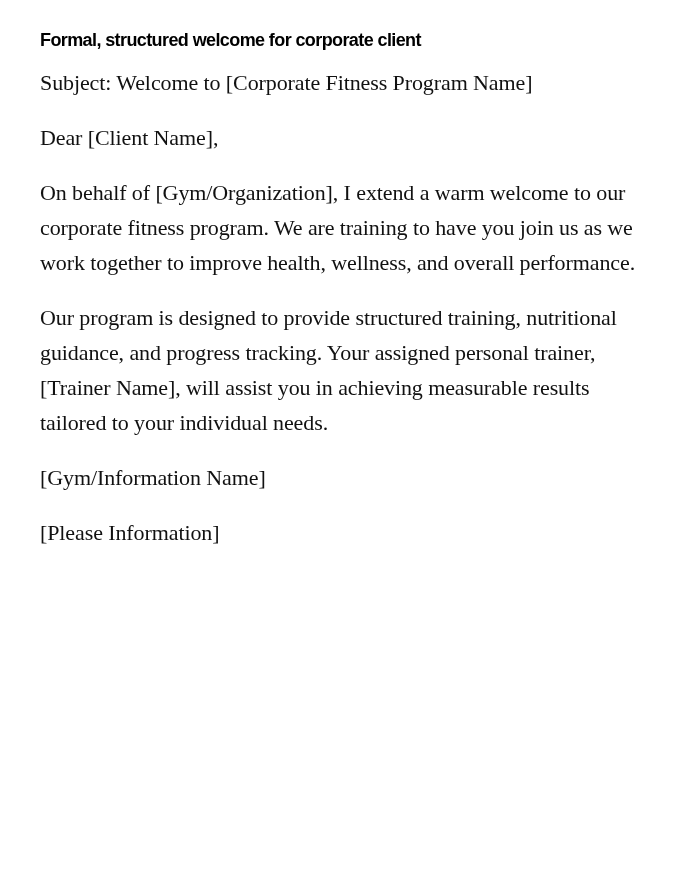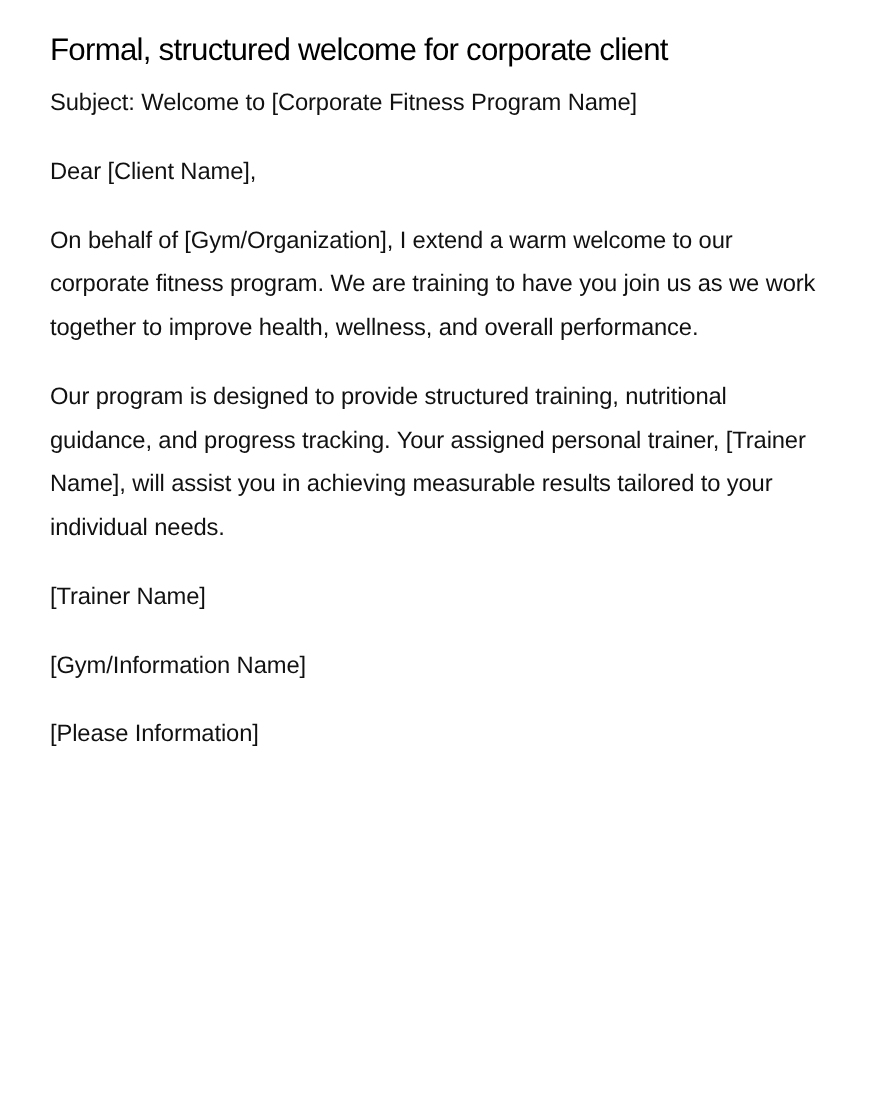--- a/index.html
+++ b/index.html
@@ -4,38 +4,38 @@
 <style>
   html, body { margin: 0; padding: 0; background: #ffffff; }
   body { width: 700px; height: 892px; overflow: hidden; }
   .page {
     padding: 22px 40px 0 40px;
     color: #111111;
     font-family: "Liberation Sans", "DejaVu Sans", sans-serif;
   }
   h1 {
     margin: 0 0 7px 0;
-    font-size: 25px;
-    font-weight: 400;
+    font-size: 18px;
+    font-weight: 700;
     letter-spacing: -0.6px;
     line-height: 36px;
     color: #000;
   }
   p {
     margin: 0 0 20px 0;
-    font-size: 19px;
+    font-size: 22px;
     line-height: 35px;
     letter-spacing: -0.1px;
+    font-family: Liberation Serif, serif;
   }
 </style>
 </head>
 <body>
 
 <div class="page">
   <h1>Formal, structured welcome for corporate client</h1>
   <p>Subject: Welcome to [Corporate Fitness Program Name]</p>
   <p>Dear [Client Name],</p>
   <p>On behalf of [Gym/Organization], I extend a warm welcome to our corporate fitness program. We are training to have you join us as we work together to improve health, wellness, and overall performance.</p>
   <p>Our program is designed to provide structured training, nutritional guidance, and progress tracking. Your assigned personal trainer, [Trainer Name], will assist you in achieving measurable results tailored to your individual needs.</p>
-  <p>[Trainer Name]</p>
   <p>[Gym/Information Name]</p>
   <p>[Please Information]</p>
 </div>
 
 </body></html>

